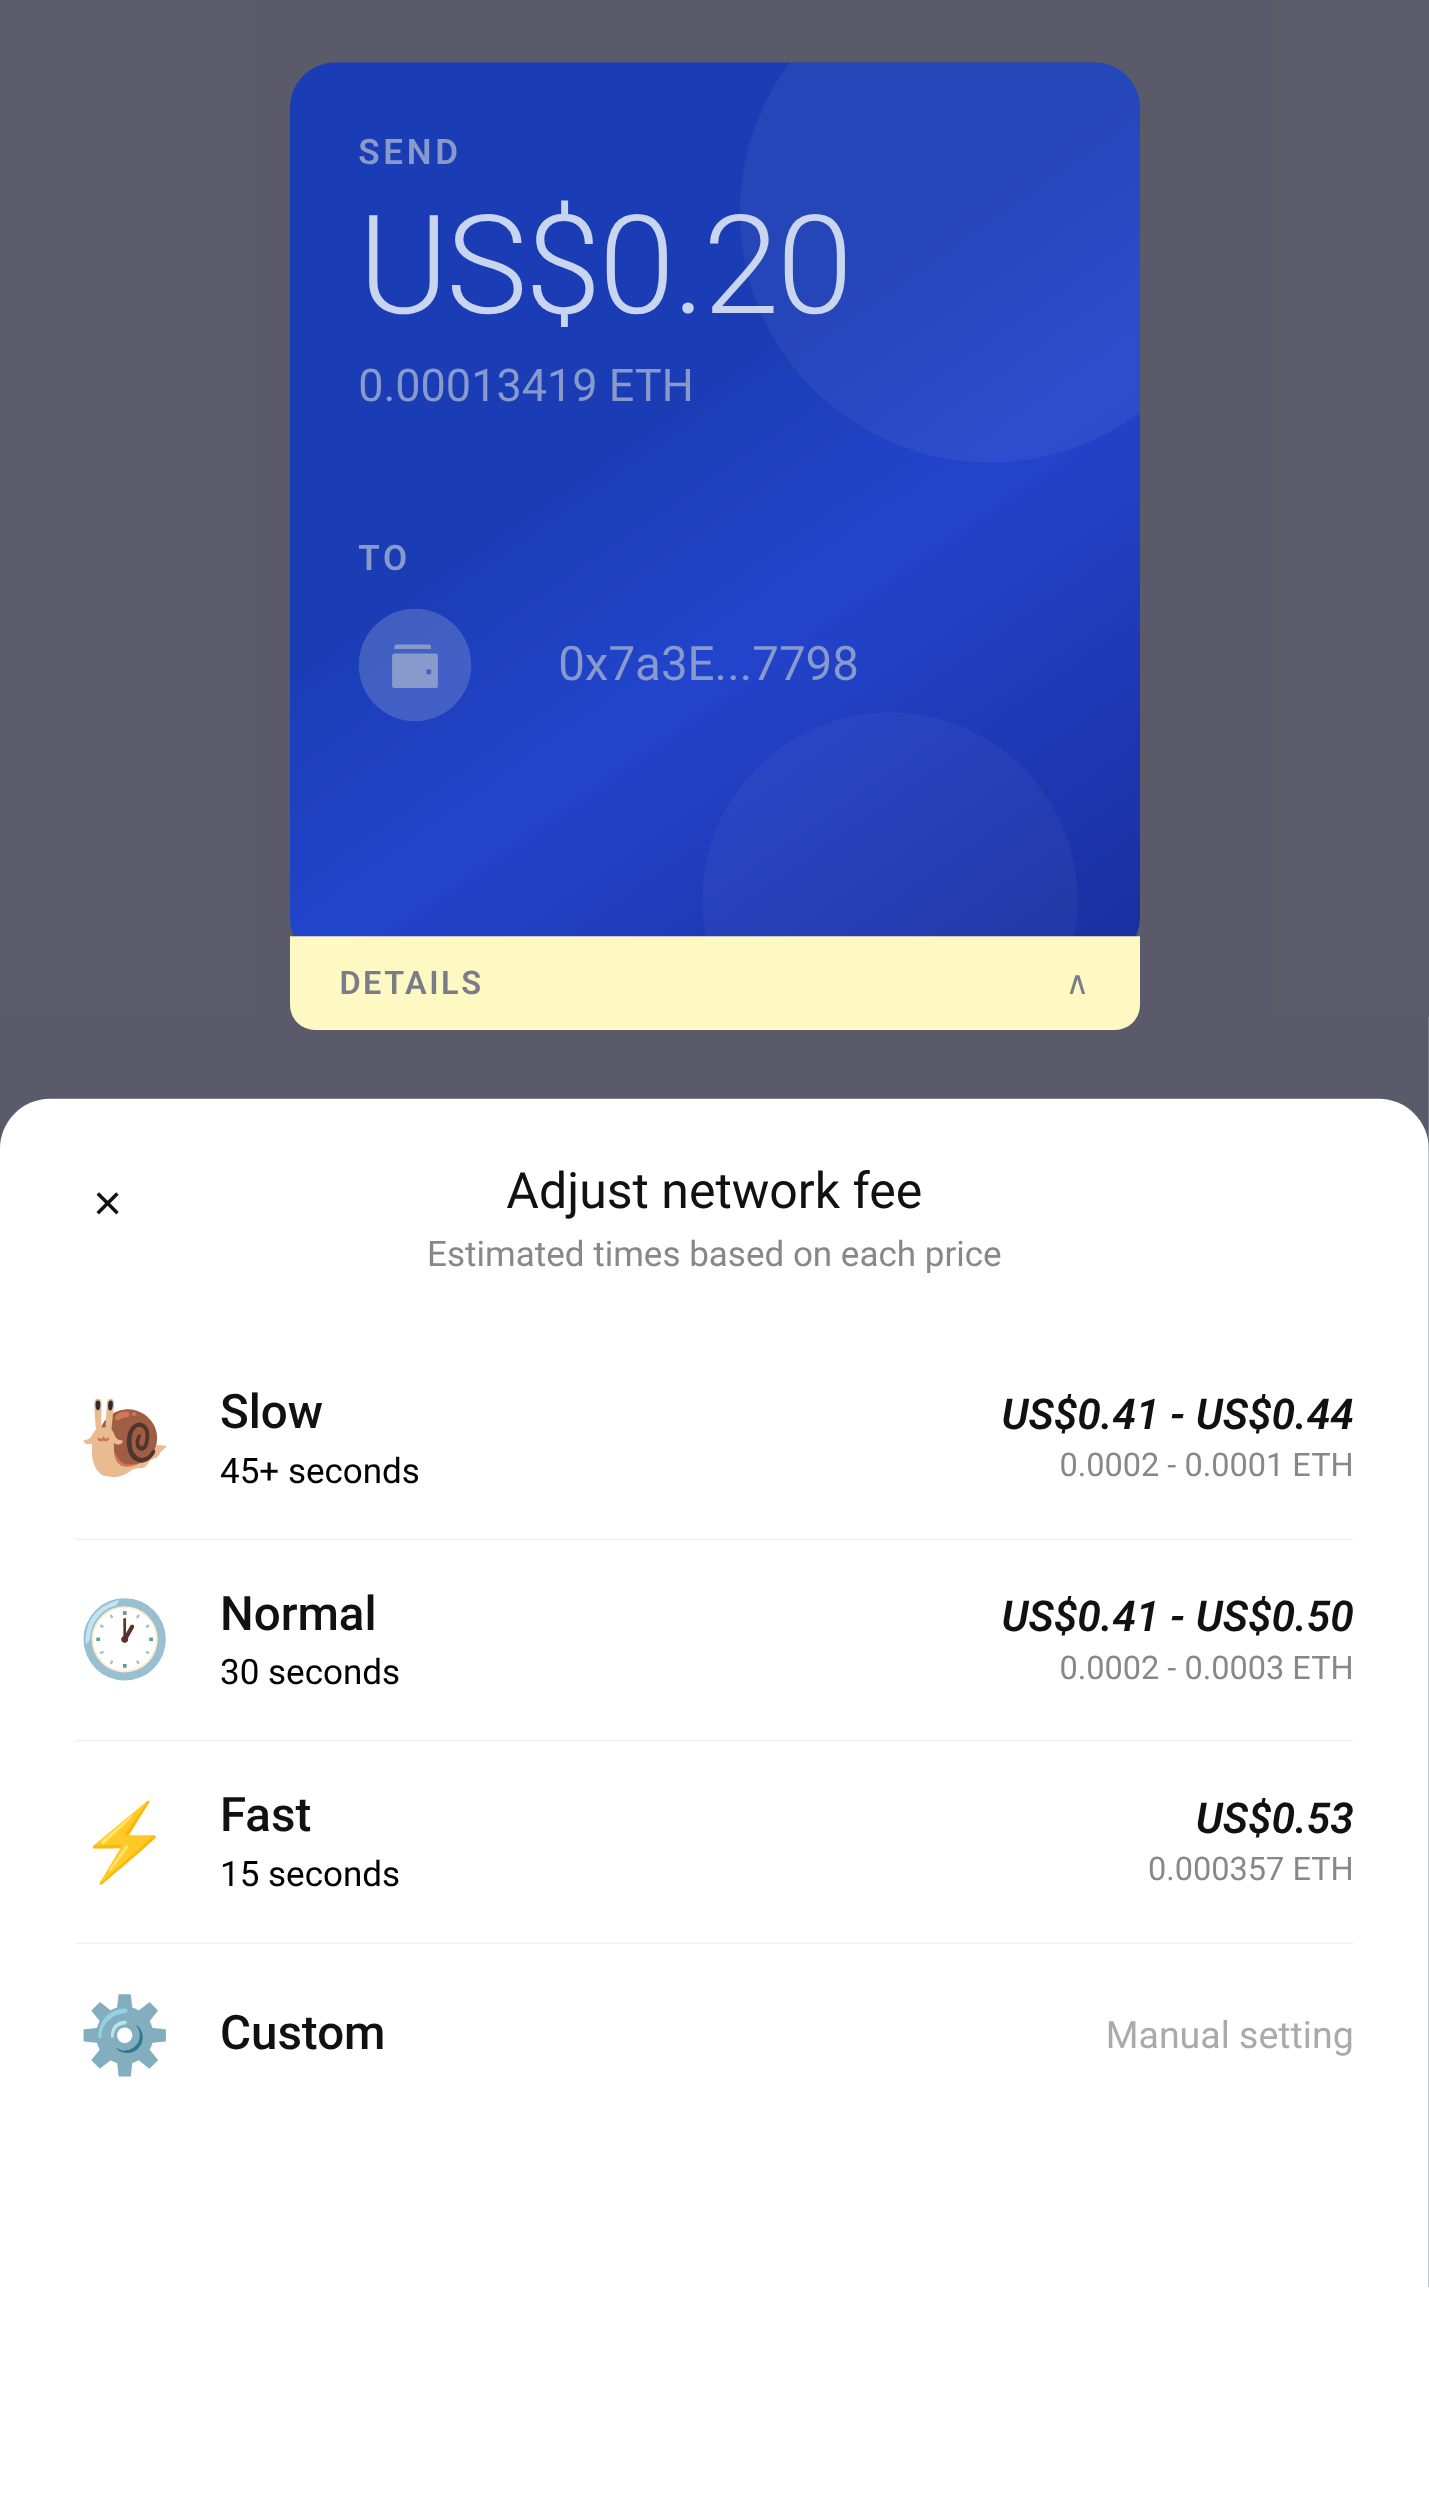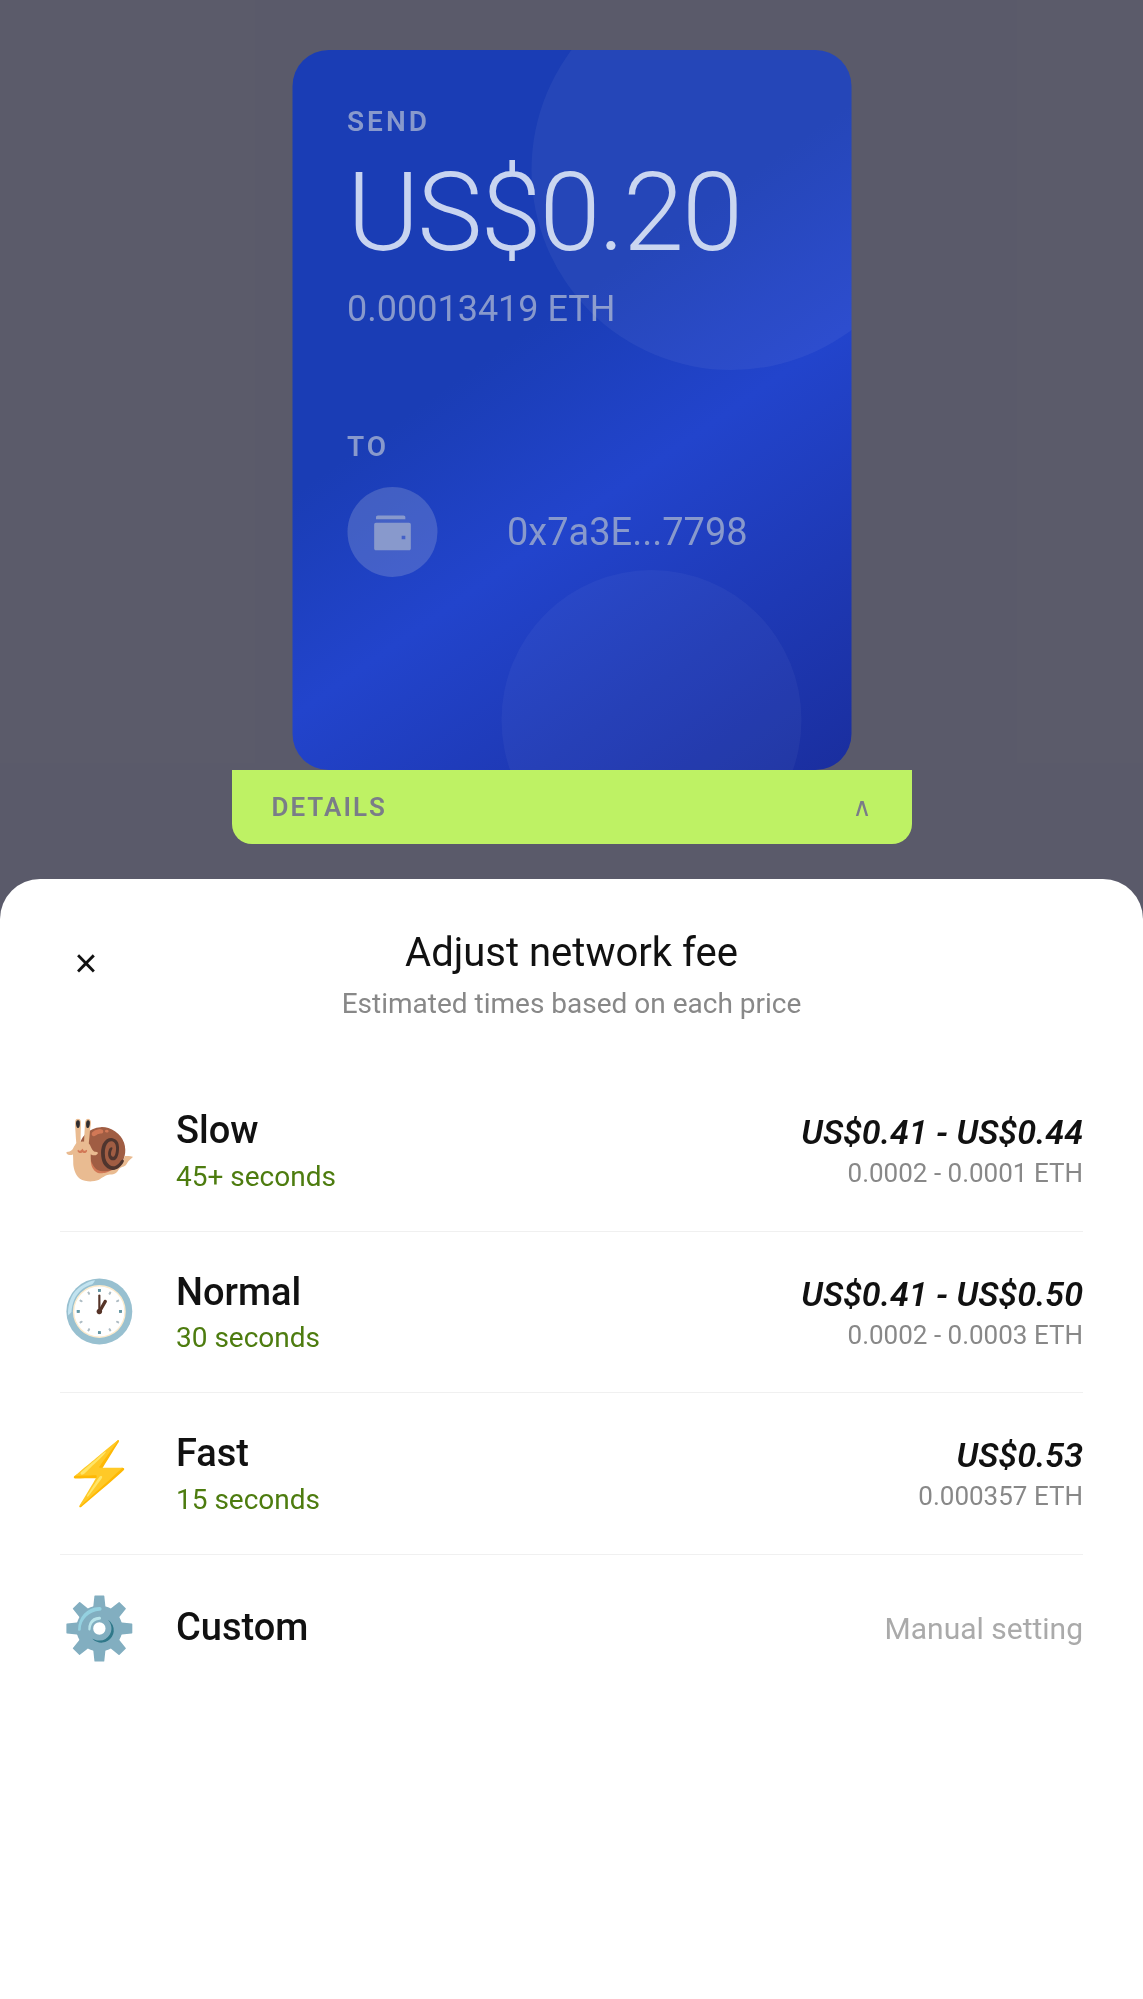--- a/index.html
+++ b/index.html
@@ -26,21 +26,21 @@
       height: 100%;
       background-color: rgba(80, 80, 95, 0.75);
     }
 
     
     .send-card {
       position: absolute;
       top: 50px;
       left: 50%;
       transform: translateX(-50%);
-      width: 559px;
+      width: 680px;
       min-height: 720px;
       background: linear-gradient(145deg, #1a3db5 0%, #1a3db5 40%, #2244cc 60%, #1a2e9e 100%);
       border-radius: 36px;
       padding: 55px 86px 50px 55px;
       overflow: hidden;
     }
 
     .send-card::before {
       content: '';
       position: absolute;
@@ -123,25 +123,25 @@
     .recipient-address {
       color: #8899cc;
       font-size: 38px;
       font-weight: 400;
       margin-left: 40px;
     }
 
     
     .details-bar {
       position: absolute;
-      top: 770px;
+      top: 749px;
       left: 50%;
       transform: translateX(-50%);
       width: 680px;
-      background: #bef264;
+      background: #fef9c3;
       border-radius: 0 0 20px 20px;
       padding: 22px 40px;
       display: flex;
       align-items: center;
       justify-content: space-between;
     }
 
     .details-text {
       color: #7a7d88;
       font-size: 26px;
@@ -243,21 +243,21 @@
 
     .fee-name {
       font-size: 38px;
       font-weight: 500;
       color: #111;
       line-height: 1.2;
     }
 
     .fee-time {
       font-size: 28px;
-      color: #4d7c0f;
+      color: #000000;
       margin-top: 6px;
     }
 
     .fee-price {
       text-align: right;
     }
 
     .fee-price-usd {
       font-size: 34px;
       font-weight: 600;

